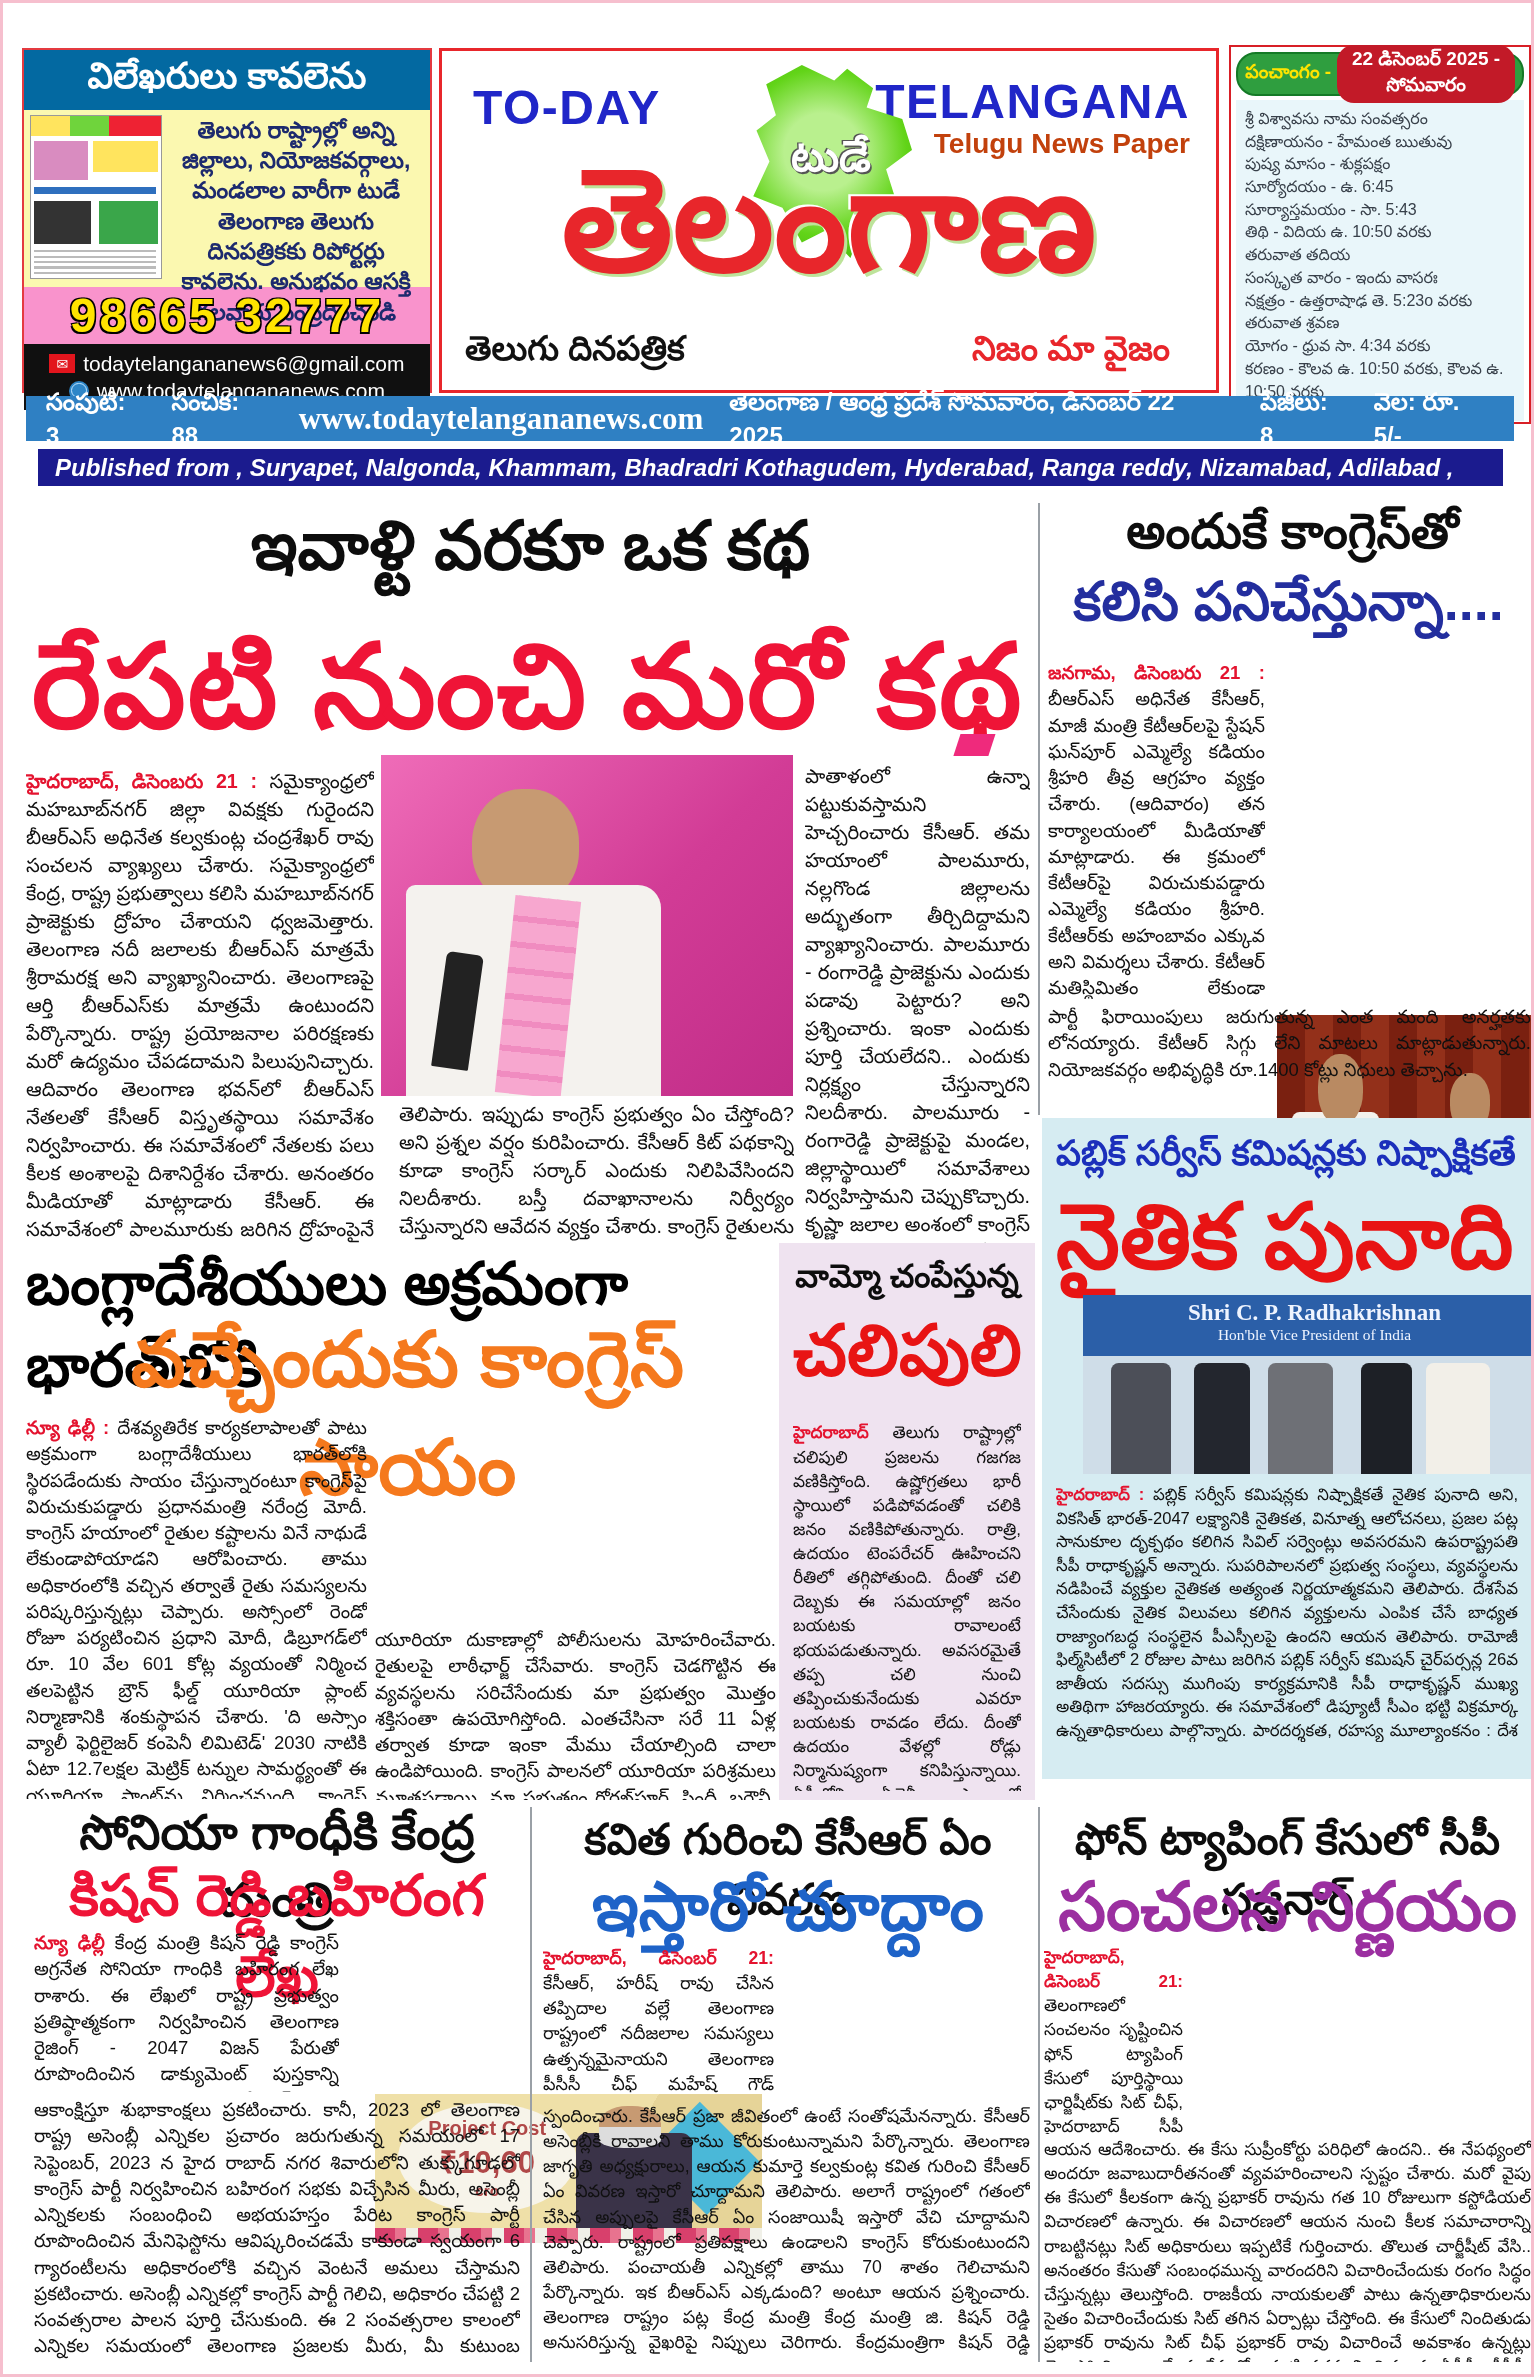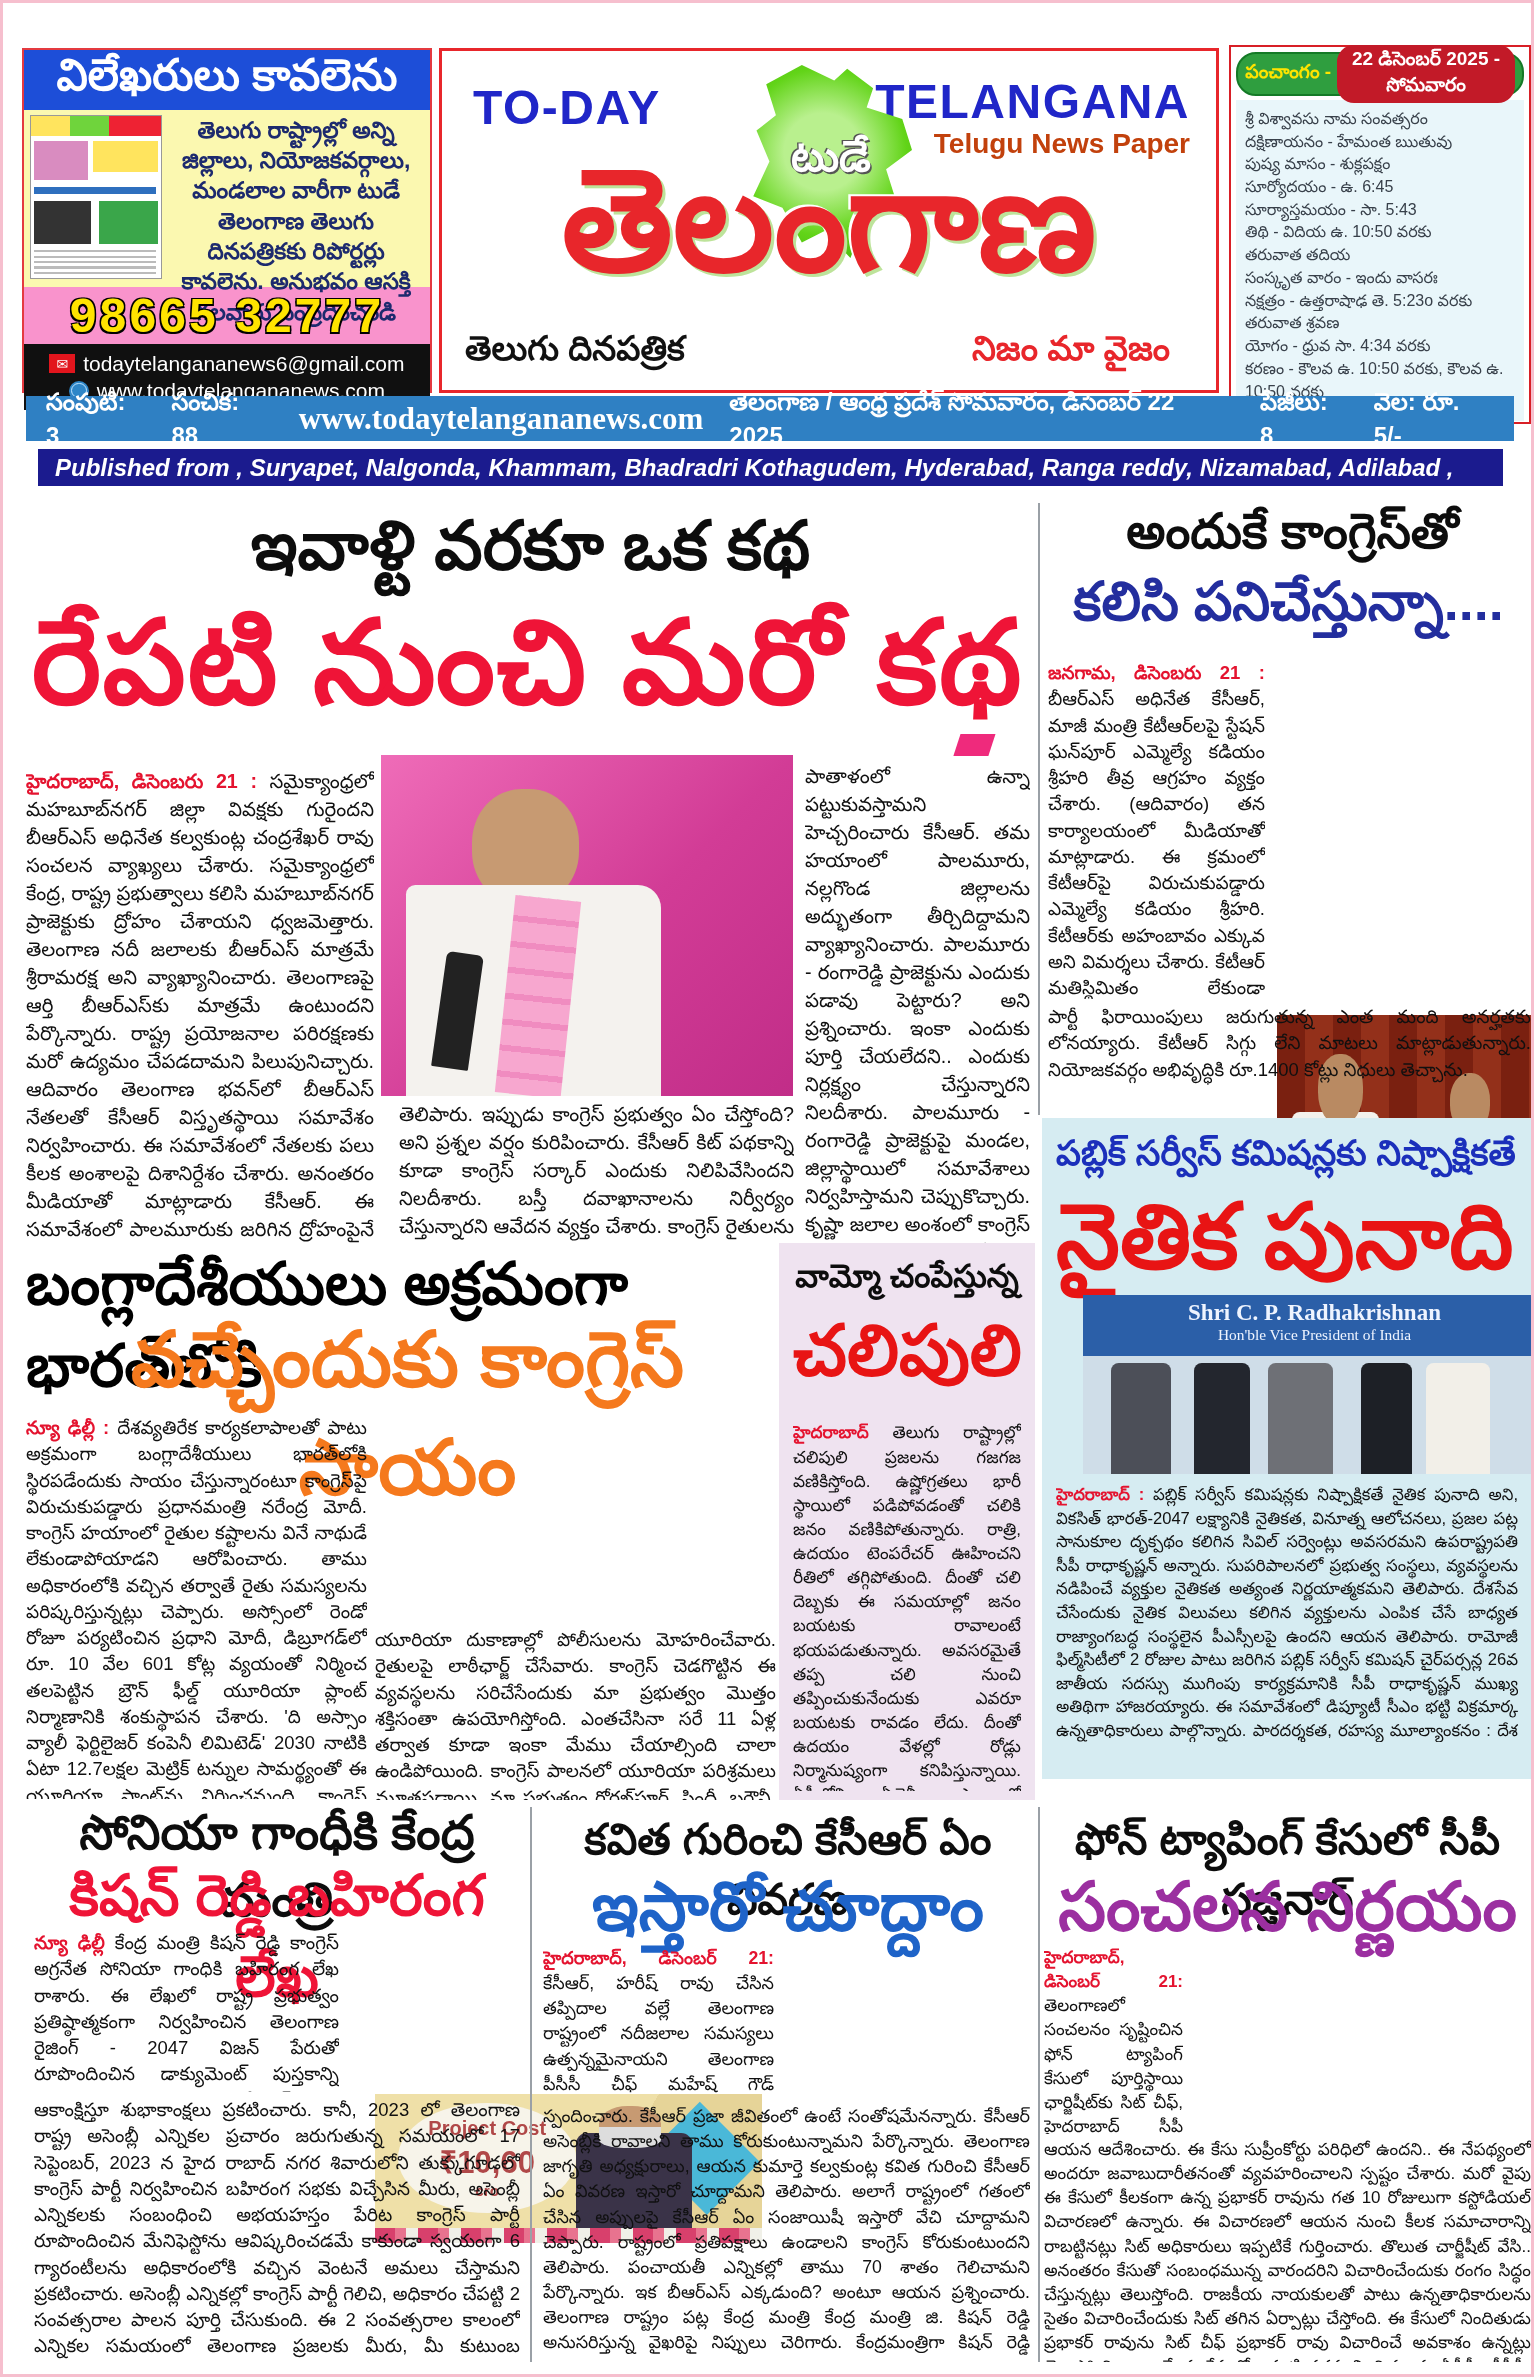--- a/index.html
+++ b/index.html
@@ -2,21 +2,21 @@
 <html style="font-size:12.3px"><head>
 <meta charset="utf-8">
 <style>
   html,body{margin:0;padding:0;background:#fff;}
   body{font-family:"Liberation Sans",sans-serif;}
   #page{position:relative;width:1534px;height:2377px;background:#fff;border:3.9px solid #f6bfce;box-sizing:border-box;overflow:hidden;}
   .abs{position:absolute;box-sizing:border-box;}
   .just{text-align:justify;}
   
   .adbox{left:19px;top:45px;width:410px;height:345px;border:2.3px solid #e43a40;background:#fbf8b0;}
-  .adbox-head{height:60px;background:#1d4ed8;color:#fff;font-weight:bold;font-size:44px;display:flex;align-items:center;justify-content:center;}
+  .adbox-head{height:60px;background:#0369a1;color:#fff;font-weight:bold;font-size:36px;display:flex;align-items:center;justify-content:center;}
   .adbox-body{display:flex;height:168px;padding:4.6px 6.2px;gap:6.2px;}
   .minipaper{width:130px;height:162px;background:#fff;border:0.8px solid #999;position:relative;overflow:hidden;flex:none;}
   .minipaper .mp1{position:absolute;left:0;top:0;width:100%;height:20px;background:linear-gradient(90deg,#ffe45e 30%,#6fd43c 30% 60%,#e23 60%);}
   .minipaper .mp2{position:absolute;left:3.1px;top:25px;width:54px;height:39px;background:#d98cc0;}
   .minipaper .mp3{position:absolute;right:3.1px;top:25px;width:65px;height:31px;background:#ffe45e;}
   .minipaper .mp4{position:absolute;left:3.1px;top:71px;width:122px;height:7.7px;background:#2e6fbe;}
   .minipaper .mp5{position:absolute;left:3.1px;top:85px;width:57px;height:43px;background:#333;}
   .minipaper .mp6{position:absolute;right:3.1px;top:85px;width:59px;height:43px;background:#3aa64a;}
   .minipaper .mp7{position:absolute;left:3.1px;top:133px;width:122px;height:25px;background:repeating-linear-gradient(0deg,#bbb 0 2.3px,#fff 2.3px 5.4px);}
   .adbox-text{font-size:23px;font-weight:bold;color:#1d2a6e;line-height:1.32;text-align:center;flex:1;}
@@ -42,21 +42,21 @@
   .pan-label{color:#ffe400;font-weight:bold;font-size:19px;white-space:nowrap;}
   .pan-date{flex:1;background:#c21a28;border-radius:17px;color:#fff;font-weight:bold;font-size:19px;text-align:center;padding:3px 0;}
   .pan-body{margin:0 4.6px;background:#e9f6fa;padding:7.7px 9.3px;font-size:16px;color:#38404a;line-height:1.42;height:305px;overflow:hidden;}
   
   .infobar{left:23px;top:393px;width:1488px;height:45px;background:#2f80c3;color:#fff;display:flex;align-items:center;gap:26px;padding:0 20px;}
   .infobar .b{font-size:24px;font-weight:bold;}
   .infobar .web{font-family:"Liberation Serif",serif;font-size:31px;font-weight:bold;}
   .pubbar{left:35px;top:446px;width:1465px;height:37px;background:#1b1b8e;color:#fff;font-weight:bold;font-size:24px;display:flex;align-items:center;padding:0 17px;font-style:italic;}
   
   .lead-kicker{left:69px;top:503px;width:917px;text-align:center;font-size:68px;font-weight:bold;color:#0d0d0d;}
-  .lead-head{left:15.4px;top:592px;width:1018px;text-align:center;font-size:117px;font-weight:bold;color:#ef1437;letter-spacing:1.5px;}
+  .lead-head{left:15.4px;top:616px;width:1018px;text-align:center;font-size:117px;font-weight:bold;color:#ef1437;letter-spacing:1.5px;}
   .bodytxt{font-size:19.7px;line-height:1.42;color:#101010;}
   .dateline{color:#e4132f;font-weight:bold;}
   .vline{background:#9aa0a6;width:1.5px;}
   
   .sri-kick{left:1058px;top:500px;width:463px;text-align:center;font-size:49px;font-weight:bold;color:#0d0d0d;}
   .sri-head{left:1039px;top:567px;width:493px;text-align:center;font-size:54px;font-weight:bold;color:#232e9e;}
   
   .punadi{left:1039px;top:1115px;width:490px;height:661px;background:#d6ecf2;padding:12.3px 14px;}
   .pun-kick{font-size:35px;font-weight:bold;color:#1b2fbb;margin:3.1px 0 6.2px;}
   .pun-head{font-size:91px;font-weight:bold;color:#e81414;line-height:1.05;margin-bottom:10.8px;}

